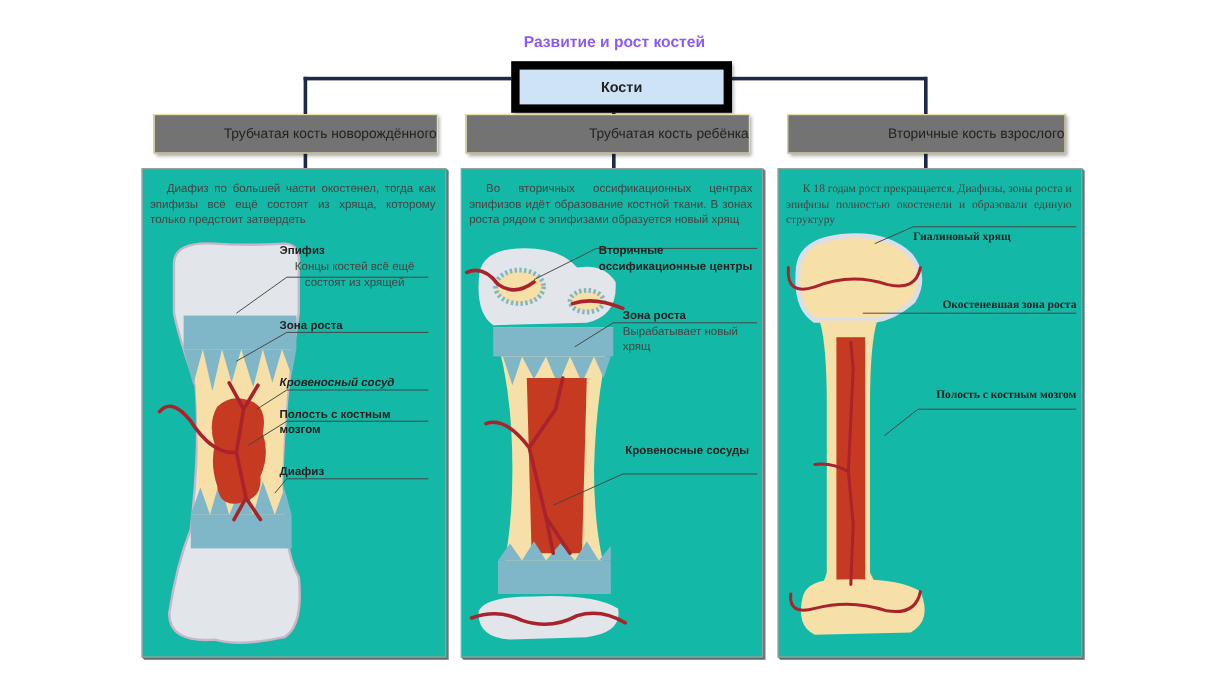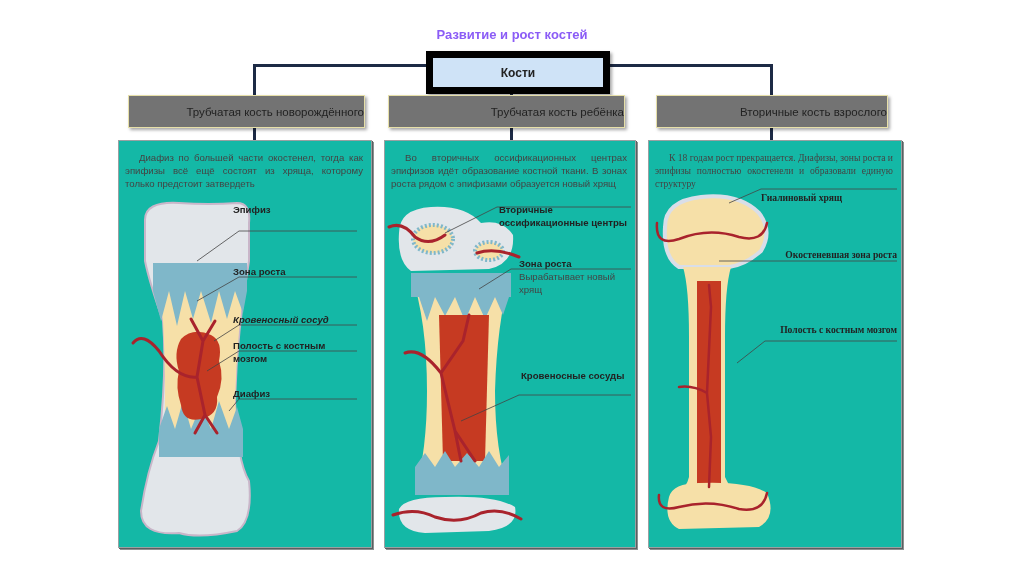--- a/index.html
+++ b/index.html
@@ -61,20 +61,21 @@
     <line x1="110" y1="210" x2="120" y2="198" stroke="#444" stroke-width="0.8"></line>
     <line x1="120" y1="30" x2="238" y2="30" stroke="#444" stroke-width="0.8"></line>
     <line x1="120" y1="76" x2="238" y2="76" stroke="#444" stroke-width="0.8"></line>
     <line x1="120" y1="124" x2="238" y2="124" stroke="#444" stroke-width="0.8"></line>
     <line x1="120" y1="150" x2="238" y2="150" stroke="#444" stroke-width="0.8"></line>
     <line x1="120" y1="198" x2="238" y2="198" stroke="#444" stroke-width="0.8"></line>
   </svg>
 
   <div class="lbl" style="left:114px;top:62px;width:125px;">
     <b>Эпифиз</b><br>
+    <span style="display:block;text-align:center;">Концы костей всё ещё состоят из хрящей</span>
   </div>
   <div class="lbl" style="left:114px;top:124px;width:125px;"><b>Зона роста</b></div>
   <div class="lbl" style="left:114px;top:172px;width:125px;font-style:italic;"><b>Кровеносный сосуд</b></div>
   <div class="lbl" style="left:114px;top:198px;width:110px;"><b>Полость с костным мозгом</b></div>
   <div class="lbl" style="left:114px;top:246px;width:125px;"><b>Диафиз</b></div>
 </div>
 
 <div class="panel" style="left:384px;width:250px;">
   <div class="desc" style="left:6px;top:10px;width:236px;">Во вторичных оссификационных центрах эпифизов идёт образование костной ткани. В зонах роста рядом с эпифизами образуется новый хрящ</div>
 

